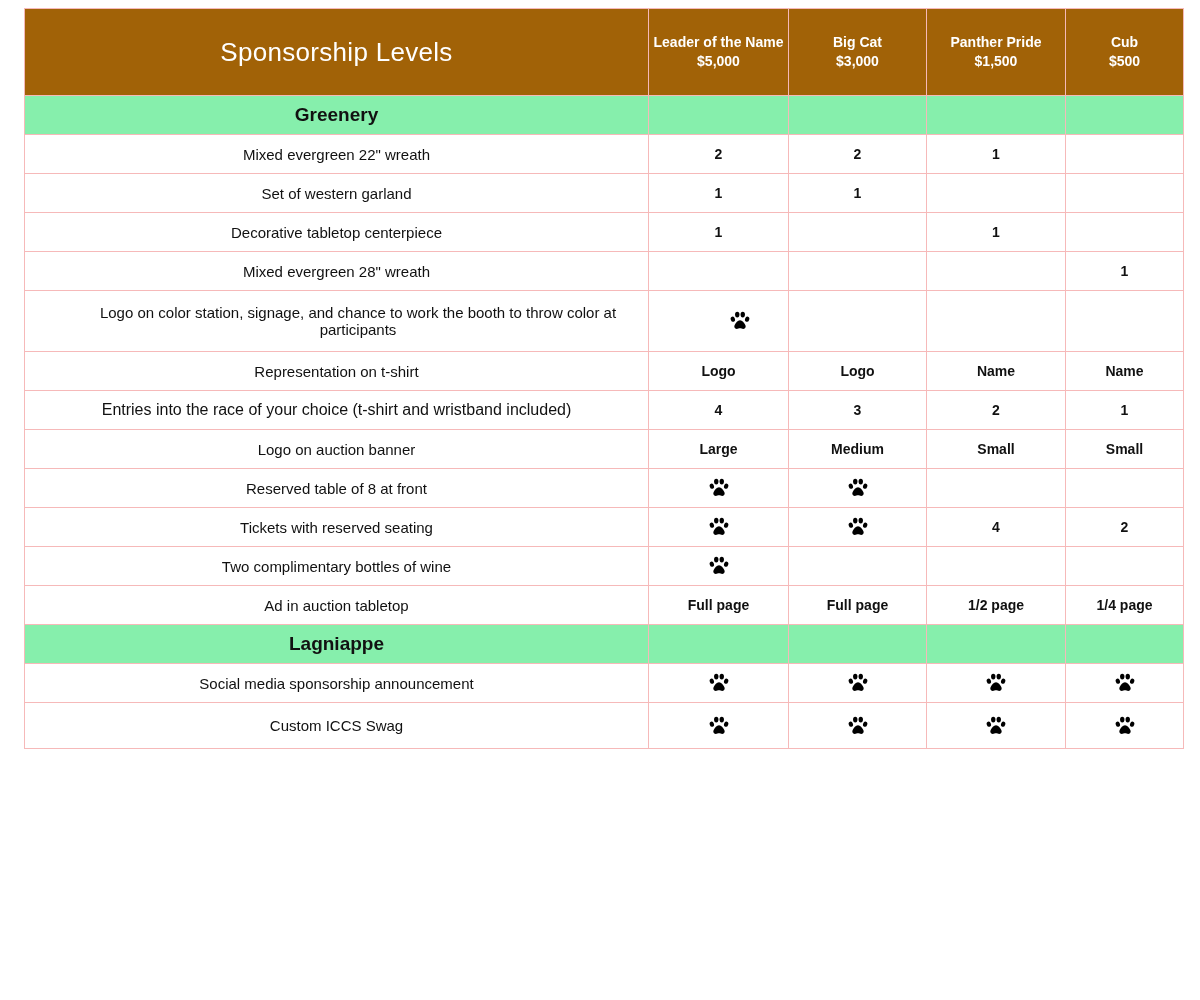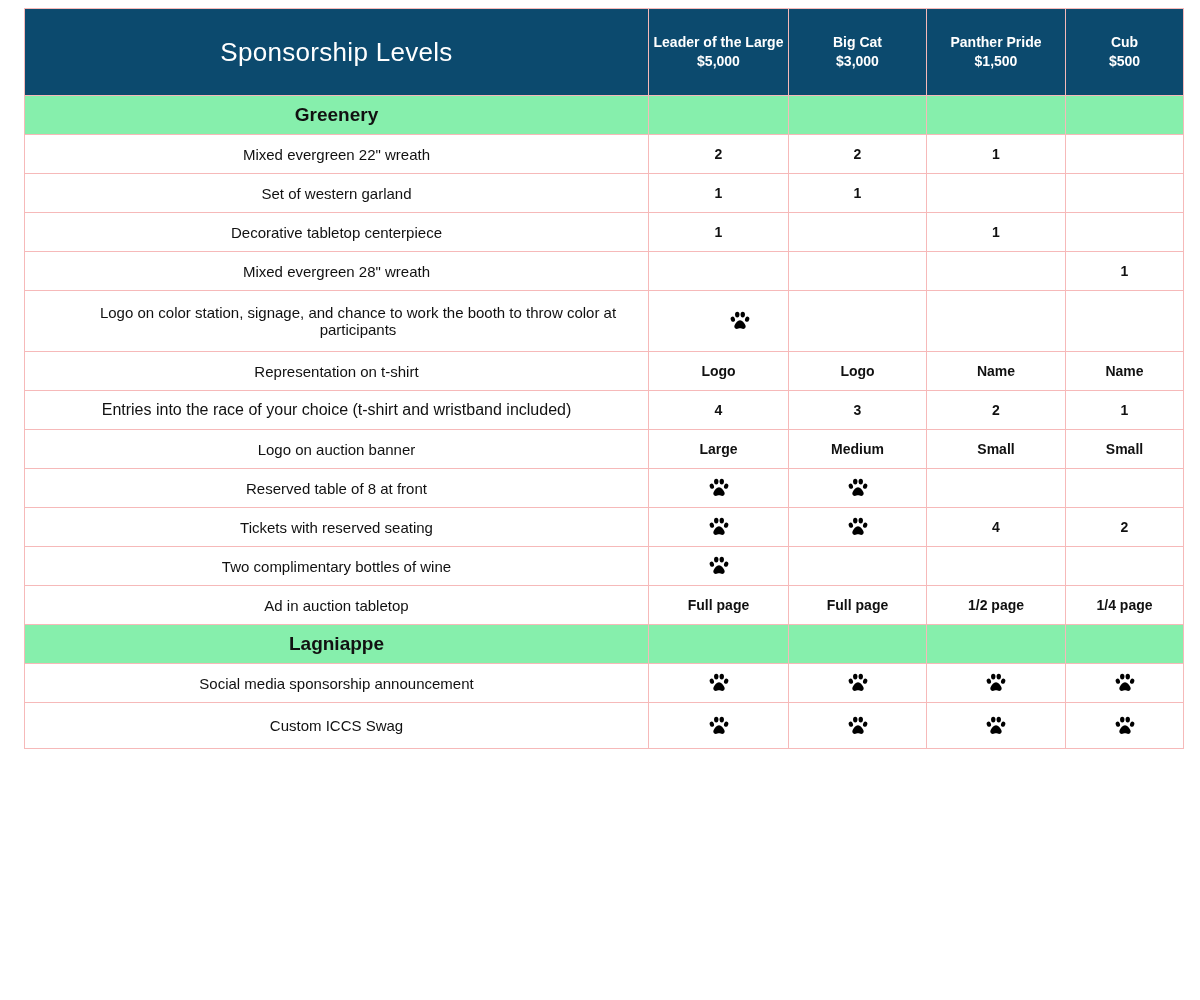--- a/index.html
+++ b/index.html
@@ -5,21 +5,21 @@
   html, body { margin: 0; padding: 0; background: #ffffff; }
   body { width: 1200px; height: 1000px; position: relative; font-family: "Liberation Sans", sans-serif; color: #111; }
   table.sponsor {
     position: absolute; left: 24px; top: 8px;
     width: 1159px; border-collapse: collapse; table-layout: fixed;
   }
   table.sponsor td, table.sponsor th {
     border: 1px solid #f6b9b9; text-align: center; vertical-align: middle; padding: 0 4px;
   }
   col.c0 { width: 624px; } col.c1 { width: 140px; } col.c2 { width: 138px; } col.c3 { width: 139px; } col.c4 { width: 118px; }
-  tr.head th { background: #0c4a6e; color: #fff; height: 86px; font-weight: bold; font-size: 14px; line-height: 19px; }
+  tr.head th { background: #a16207; color: #fff; height: 86px; font-weight: bold; font-size: 14px; line-height: 19px; }
   tr.head th.title { font-weight: normal; font-size: 26px; letter-spacing: 0.3px; }
   tr.section td { background: #86efac; height: 38px; }
   tr.section td.label { font-weight: bold; font-size: 19px; }
   tr.item td { height: 38px; font-size: 15px; }
   tr.item.tall td { height: 60px; padding-left: 47px; }
   tr.item.mid td { height: 45px; }
   tr.item td.val { font-weight: bold; font-size: 14px; }
   tr.item td.small-label { font-size: 16px; }
   .paw { display: inline-block; width: 22px; height: 22px; vertical-align: middle; }
 </style>
@@ -31,21 +31,21 @@
       <col class="c0">
       <col class="c1">
       <col class="c2">
       <col class="c3">
       <col class="c4">
     </colgroup>
   <thead>
     <tr class="head">
       <th class="title">Sponsorship Levels</th>
       <th>
-          <div>Leader of the Large</div>
+          <div>Leader of the Name</div>
           <div>$5,000</div>
         </th>
       <th>
           <div>Big Cat</div>
           <div>$3,000</div>
         </th>
       <th>
           <div>Panther Pride</div>
           <div>$1,500</div>
         </th>

